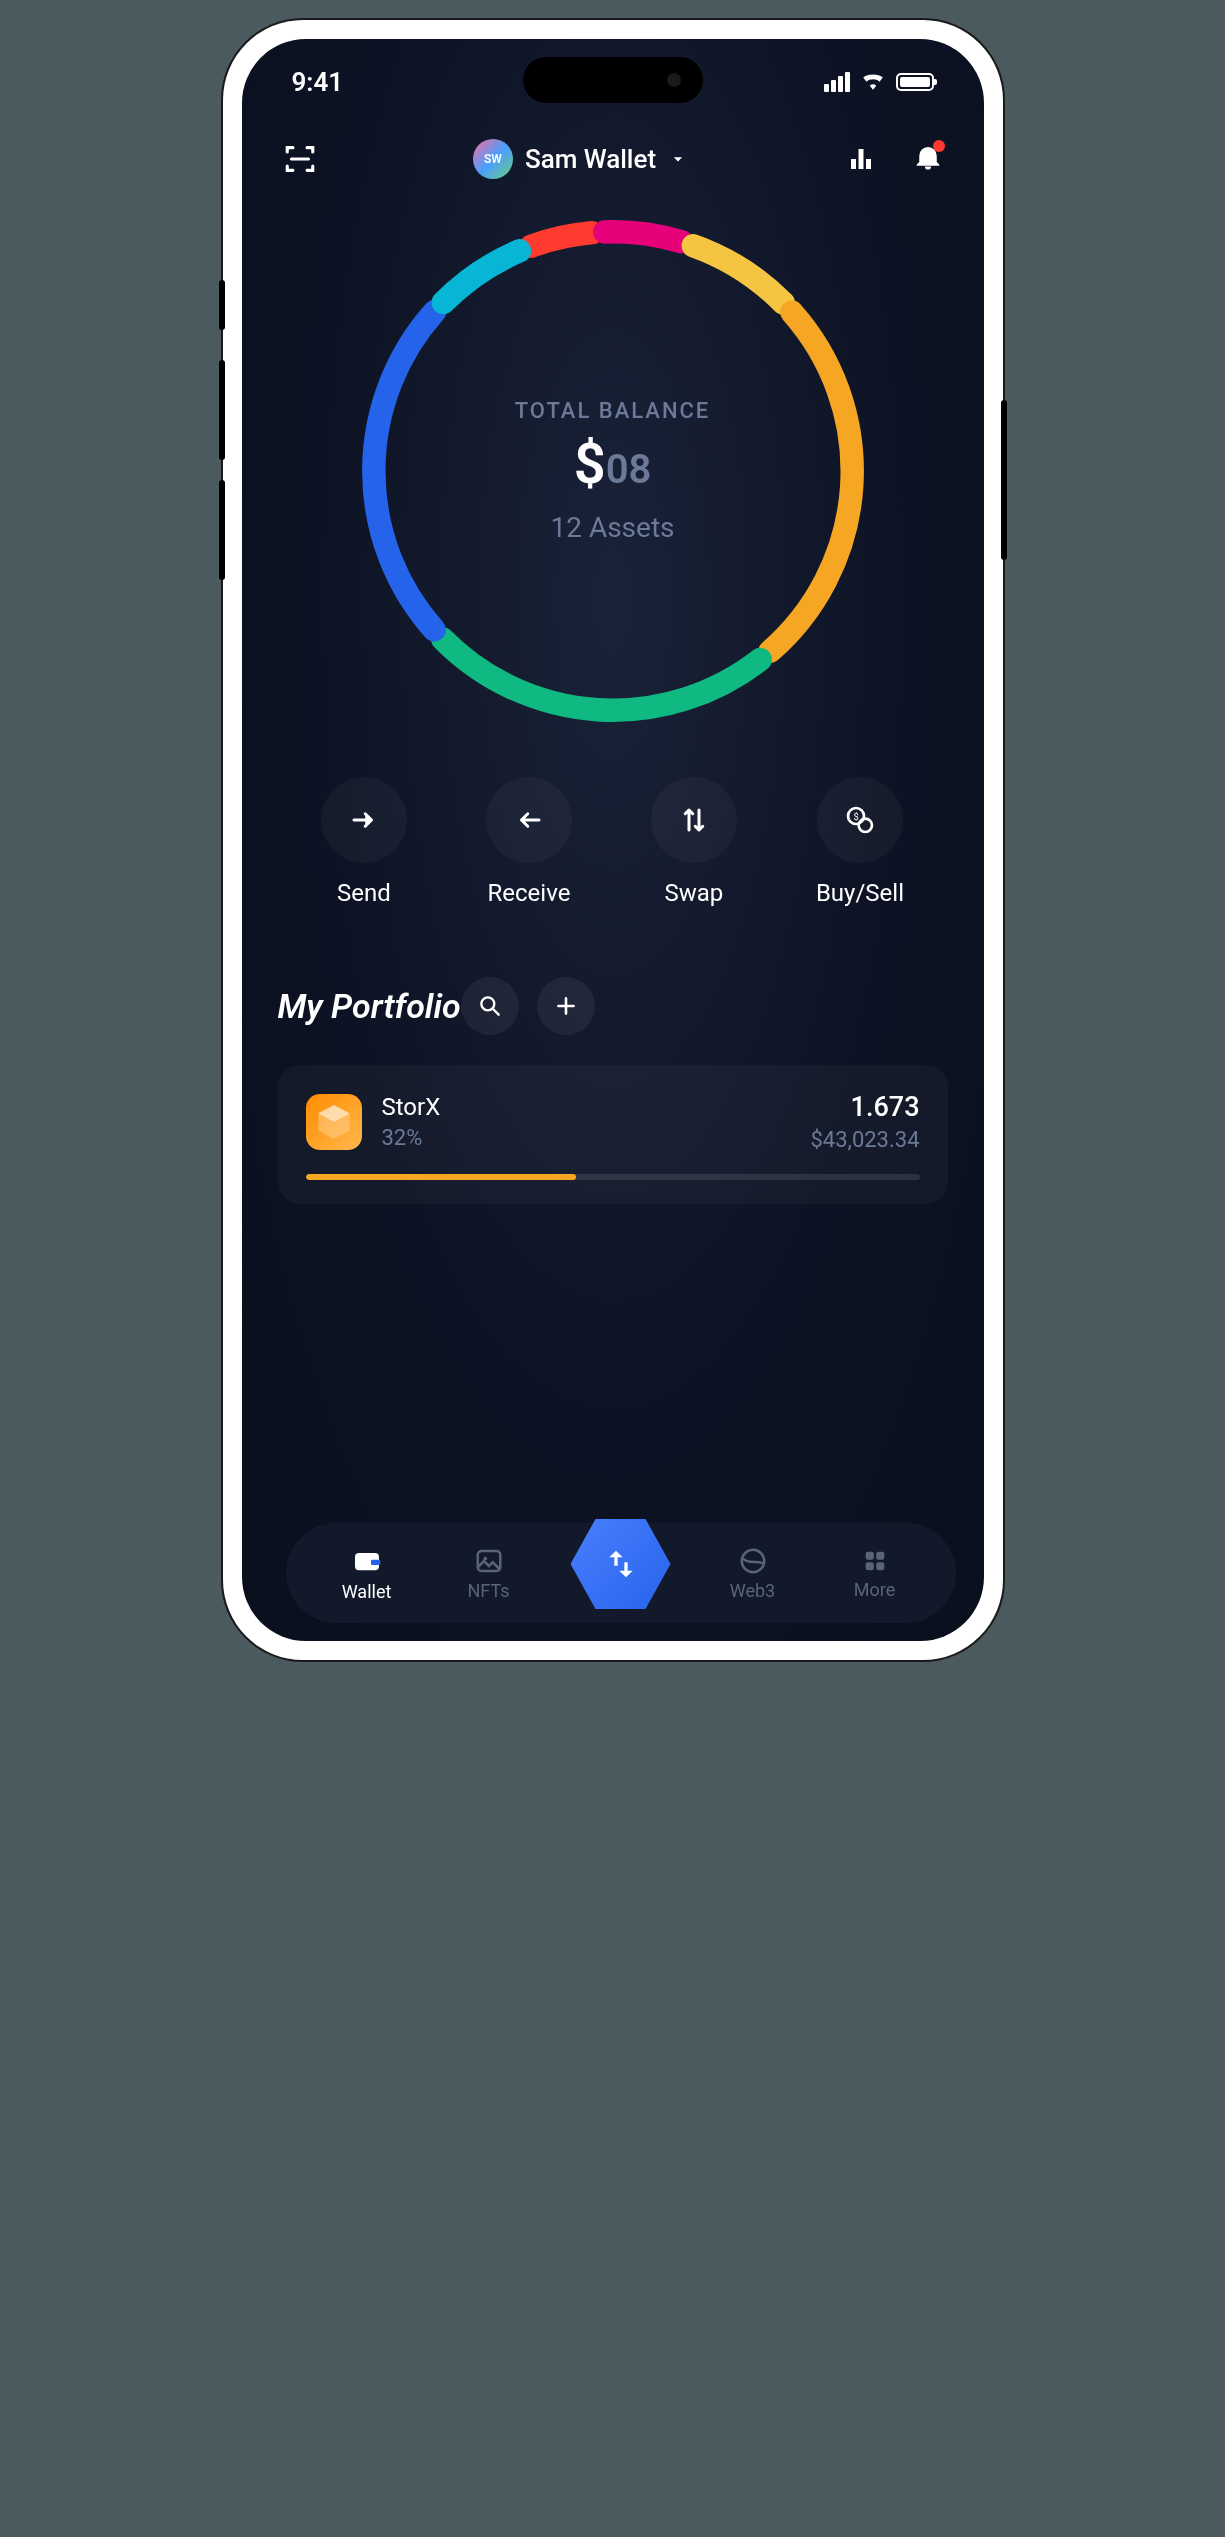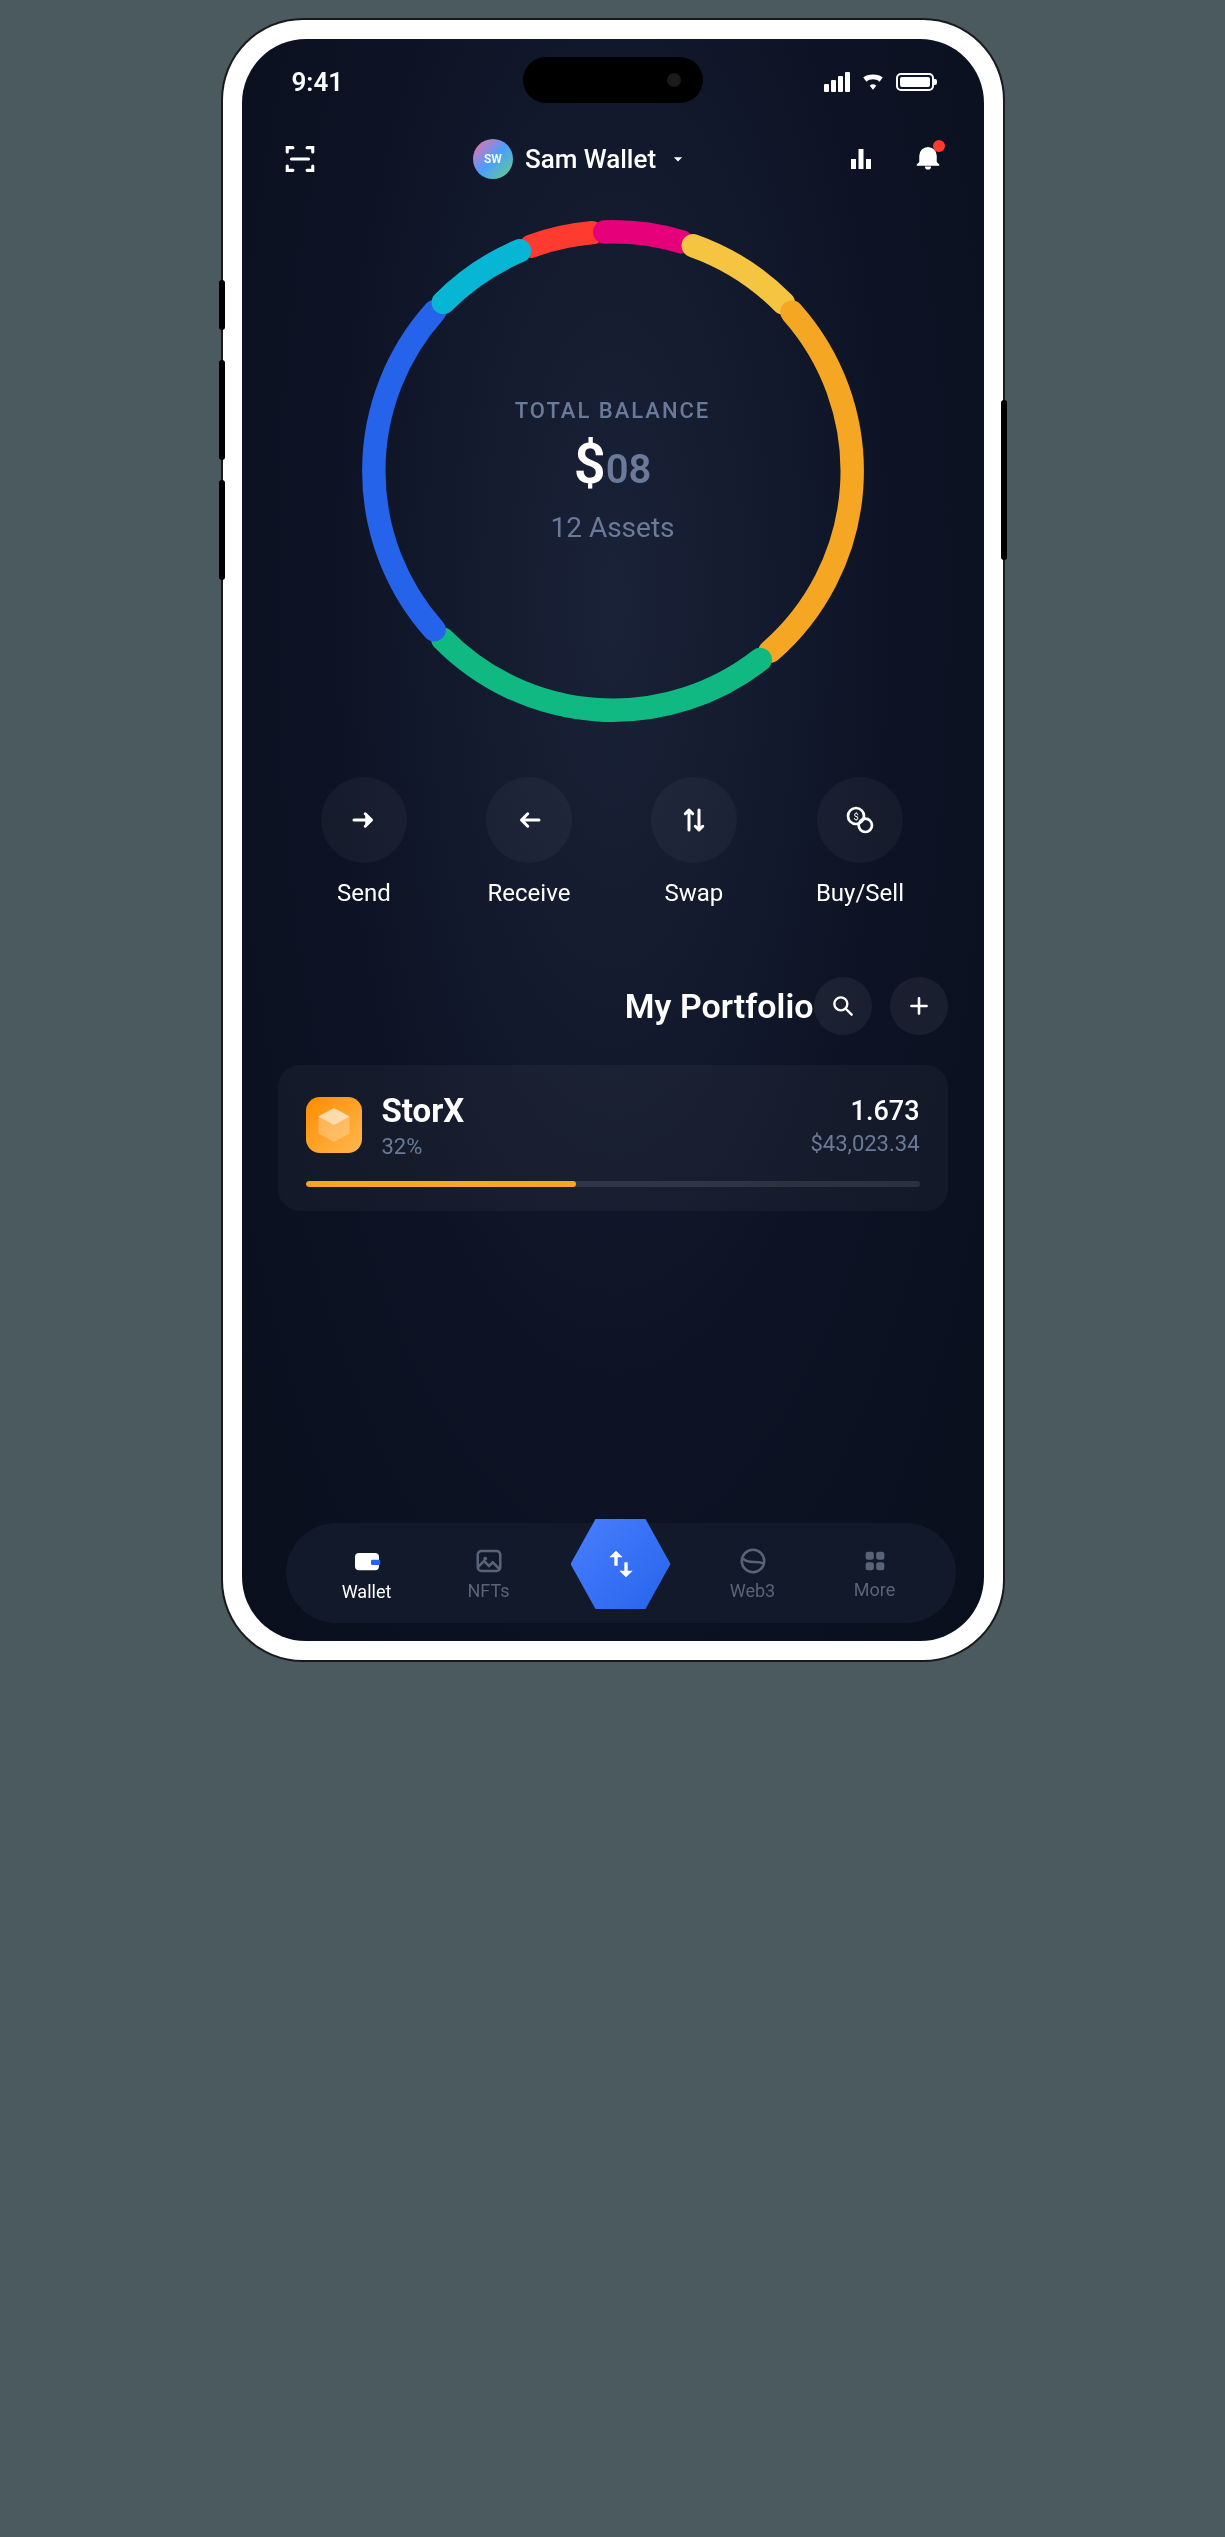--- a/index.html
+++ b/index.html
@@ -112,39 +112,39 @@
   }
   .action-item { display:flex; flex-direction:column; align-items:center; gap:16px; cursor:pointer;}
   .action-circle {
     width: 86px; height:86px; border-radius:50%;
     background: rgba(255,255,255,0.04);
     display:flex; align-items:center; justify-content:center;
   }
   .action-label { font-size: 24px; color:#fff; }
   
   .portfolio-section { padding: 50px 36px 0; }
-  .portfolio-header { display:flex; justify-content:flex-end; align-items:center; margin-bottom: 30px;}
+  .portfolio-header { display:flex; justify-content:flex-start; align-items:center; margin-bottom: 30px; font-style: italic;}
   .portfolio-title { font-size: 34px; font-weight: 600; }
   .portfolio-actions { display:flex; gap:18px; }
   .circle-btn {
     width: 58px; height:58px; border-radius:50%;
     background: rgba(255,255,255,0.06);
     display:flex; align-items:center; justify-content:center;
     cursor:pointer;
   }
   .asset-card {
     background: rgba(255,255,255,0.035);
     border-radius: 22px;
     padding: 26px 28px 24px;
     margin-bottom: 22px;
   }
   .asset-row { display:flex; align-items:center; gap:20px; }
   .asset-icon { width:56px; height:56px; border-radius:14px; display:flex; align-items:center; justify-content:center; flex-shrink:0;}
   .asset-info { flex:1; }
-  .asset-name { font-size: 33px; font-weight: 700; color:#fff; }
+  .asset-name { font-size: 24px; font-weight: 400; color:#fff; }
   .asset-pct { font-size: 22px; color:#6b7a99; margin-top:4px;}
   .asset-vals { text-align:right; }
   .asset-amt { font-size: 27px; font-weight:500; color:#fff;}
   .asset-usd { font-size: 22px; color:#6b7a99; margin-top:4px;}
   .asset-bar {
     height:6px; background: rgba(255,255,255,0.1); border-radius:3px; margin-top:22px; overflow:hidden;
   }
   .asset-bar-fill { height:100%; border-radius:3px; }
   
   .bottom-nav {

